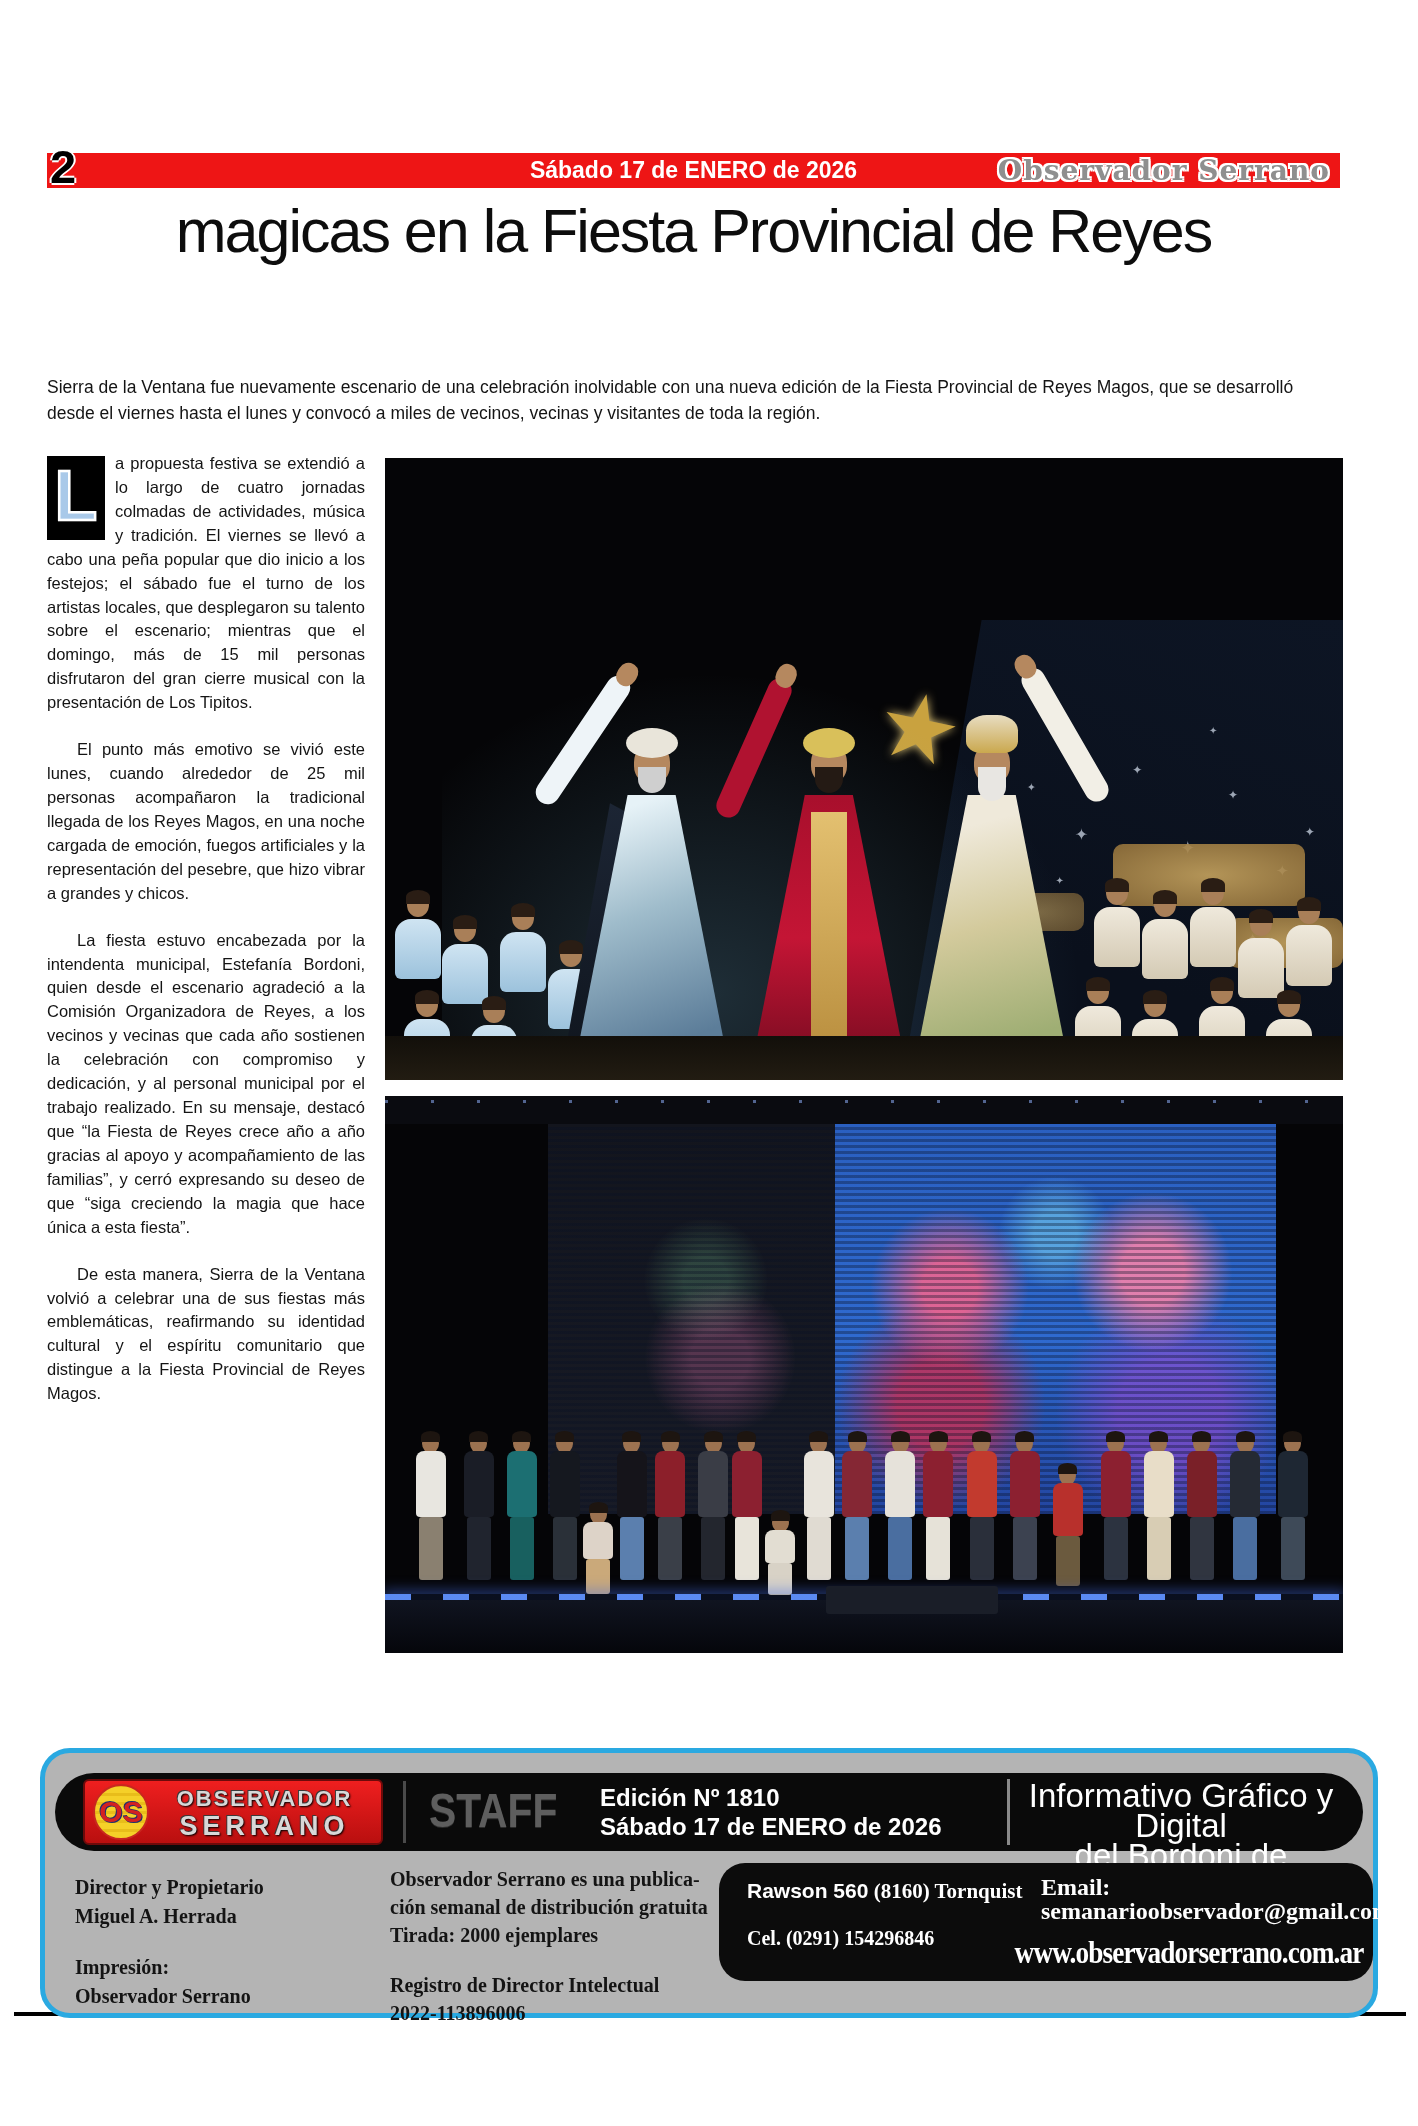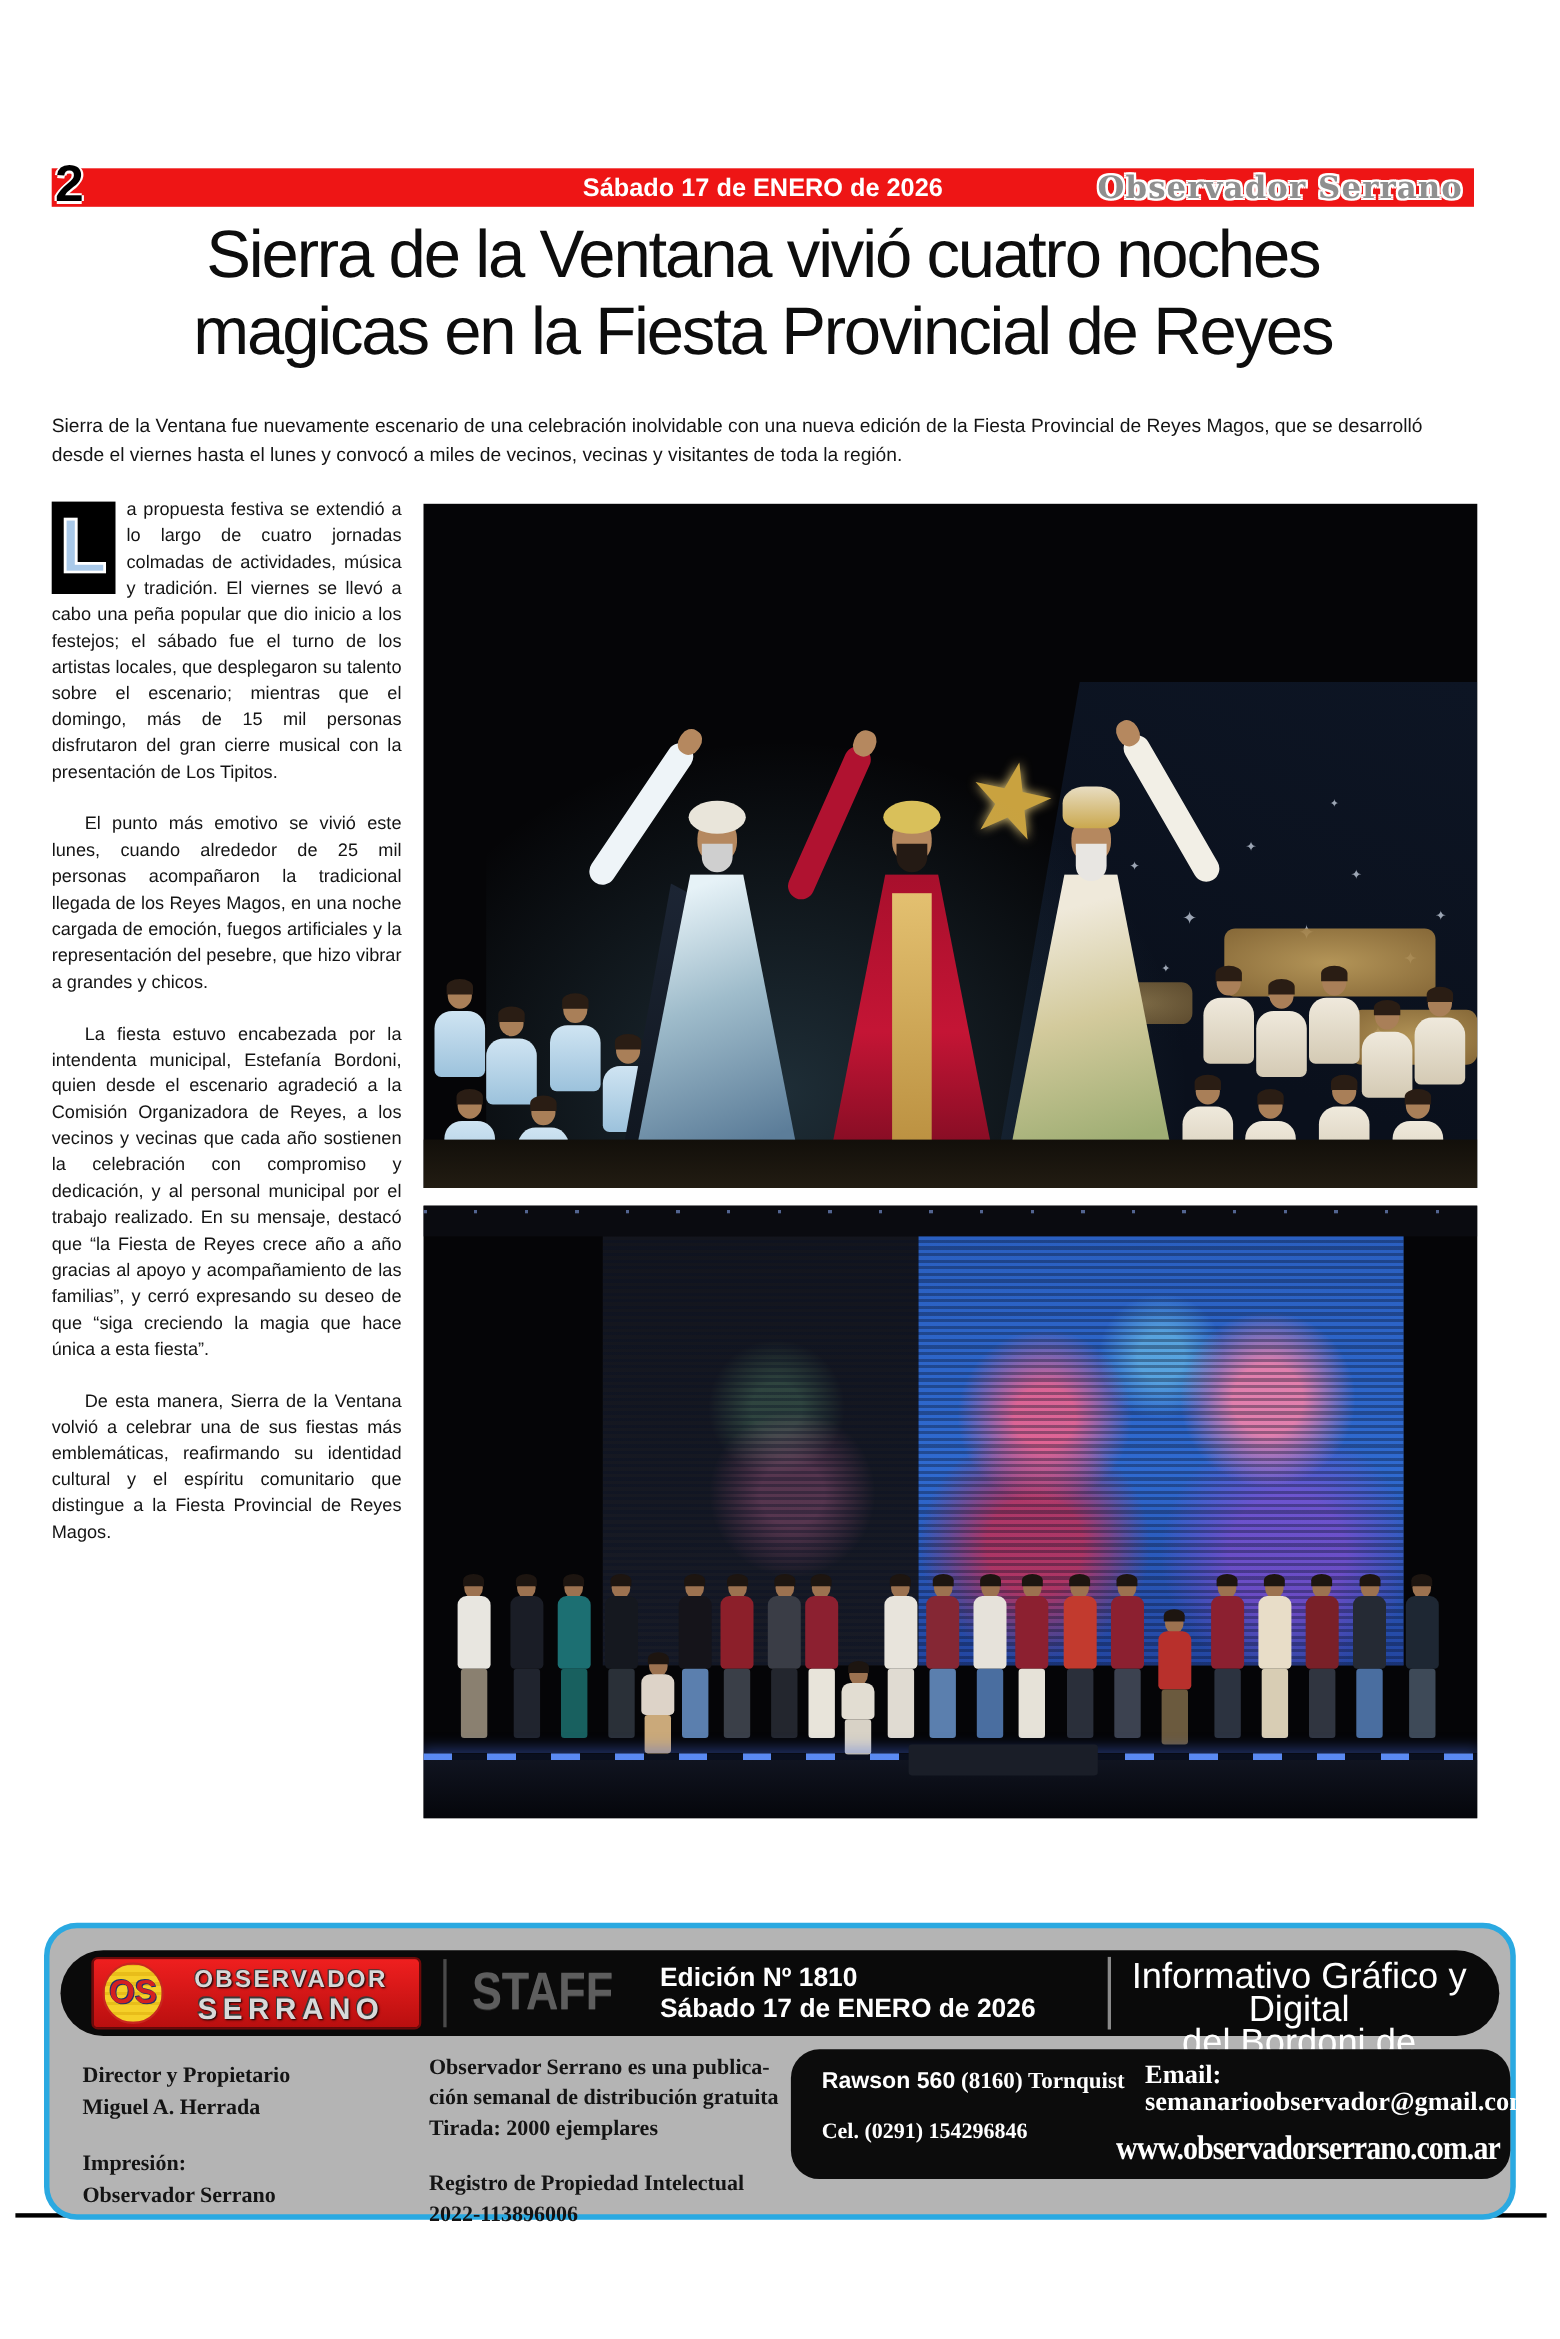--- a/index.html
+++ b/index.html
@@ -152,21 +152,20 @@
 
 <div id="page">
 
   <div class="redbar">
     <div class="hdate">Sábado 17 de ENERO de 2026</div>
     <div class="masthead">Observador Serrano</div>
   </div>
   <div class="pagenum">2</div>
 
   <div class="headline">
-    <div>Sierra de la Ventana vivió cuatro noches</div>
     <div>magicas en la Fiesta Provincial de Reyes</div>
   </div>
 
   <div class="lead">Sierra de la Ventana fue nuevamente escenario de una celebración inolvidable con una nueva edición de la Fiesta Provincial de Reyes Magos, que se desarrolló desde el viernes hasta el lunes y convocó a miles de vecinos, vecinas y visitantes de toda la región.</div>
 
   <div class="col">
     <p><span class="dropcap">L</span><span>a propuesta festiva se extendió a lo largo de cuatro jornadas colmadas de actividades, música y tradición. El viernes se llevó a cabo una peña popular que dio inicio a los festejos; el sábado fue el turno de los artistas locales, que desplegaron su talento sobre el escenario; mientras que el domingo, más de 15 mil personas disfrutaron del gran cierre musical con la presentación de Los Tipitos.</span></p>
     <p class="ind">El punto más emotivo se vivió este lunes, cuando alrededor de 25 mil personas acompañaron la tradicional llegada de los Reyes Magos, en una noche cargada de emoción, fuegos artificiales y la representación del pesebre, que hizo vibrar a grandes y chicos.</p>
     <p class="ind">La fiesta estuvo encabezada por la intendenta municipal, Estefanía Bordoni, quien desde el escenario agradeció a la Comisión Organizadora de Reyes, a los vecinos y vecinas que cada año sostienen la celebración con compromiso y dedicación, y al personal municipal por el trabajo realizado. En su mensaje, destacó que “la Fiesta de Reyes crece año a año gracias al apoyo y acompañamiento de las familias”, y cerró expresando su deseo de que “siga creciendo la magia que hace única a esta fiesta”.</p>
     <p class="ind">De esta manera, Sierra de la Ventana volvió a celebrar una de sus fiestas más emblemáticas, reafirmando su identidad cultural y el espíritu comunitario que distingue a la Fiesta Provincial de Reyes Magos.</p>
@@ -475,21 +474,21 @@
         <div>Miguel A. Herrada</div>
         <div class="fgap"></div>
         <div>Impresión:</div>
         <div>Observador Serrano</div>
       </div>
       <div class="fcol2">
         <div>Observador Serrano es una publica-</div>
         <div>ción semanal de distribución gratuita</div>
         <div>Tirada: 2000 ejemplares</div>
         <div class="fgap"></div>
-        <div>Registro de Propiedad Intelectual</div>
+        <div>Registro de Director Intelectual</div>
         <div>2022-113896006</div>
       </div>
       <div class="fcontact">
         <div class="fc-addr"><b>Rawson 560</b><span> (8160) Tornquist</span></div>
         <div class="fc-phone">Cel. (0291) 154296846</div>
         <div class="fc-email">
           <div>Email:</div>
           <div>semanarioobservador@gmail.com</div>
         </div>
         <div class="fc-web">www.observadorserrano.com.ar</div>

